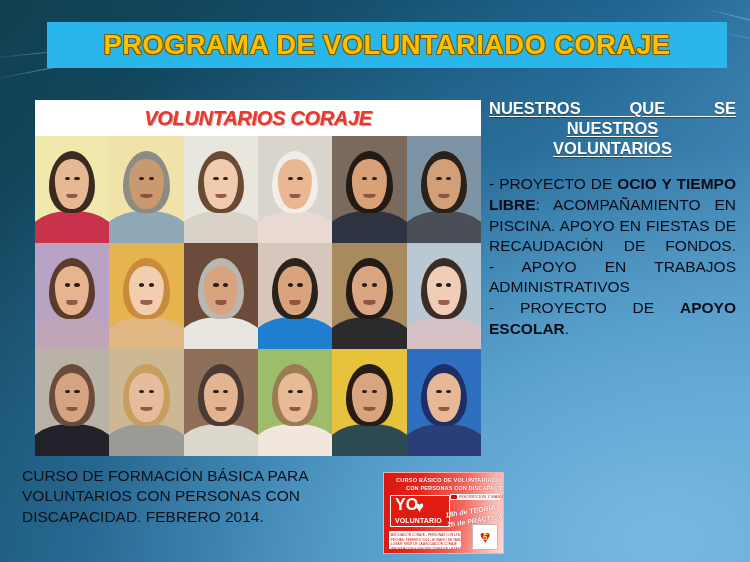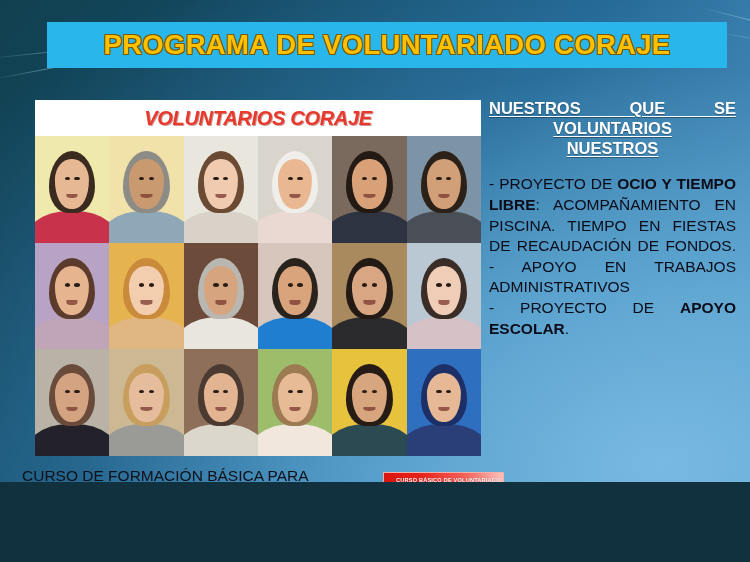--- a/index.html
+++ b/index.html
@@ -8,21 +8,21 @@
     padding: 0;
     background: #12313f;
   }
   body {
     font-family: "Liberation Sans", sans-serif;
   }
 
   .slide {
     position: relative;
     width: 750px;
-    height: 482px;
+    height: 562px;
     overflow: hidden;
     background:
       radial-gradient(ellipse 1100px 760px at 88% 96%, rgba(120,185,225,0.98) 0%, rgba(96,168,212,0.82) 26%, rgba(60,126,172,0.42) 52%, rgba(24,70,104,0.0) 76%),
       linear-gradient(128deg, #11404f 0%, #12465c 16%, #165272 34%, #1d6490 54%, #3f86b4 74%, #5ea5cb 90%, #6cb0d4 100%);
   }
 
   
   .deco-line {
     position: absolute;
     height: 1px;
@@ -442,28 +442,28 @@
           <div class="eye l"></div>
           <div class="eye r"></div>
           <div class="mouth"></div>
         </div>
       </div>
   </div>
 
   <div class="text-col">
     <div class="programs-heading">
       <span class="j">NUESTROS QUE SE</span>
+      <span class="c">NUESTROS</span>
       <span class="c">VOLUNTARIOS</span>
-      <span class="c">NUESTROS</span>
     </div>
 
     <div class="body-block">
       <p class="just-all">
         <span class="dash">-</span>
-        <span>PROYECTO DE </span><b>OCIO Y TIEMPO LIBRE</b><span>: ACOMPAÑAMIENTO EN PISCINA. TIEMPO EN FIESTAS DE RECAUDACIÓN DE FONDOS.</span>
+        <span>PROYECTO DE </span><b>OCIO Y TIEMPO LIBRE</b><span>: ACOMPAÑAMIENTO EN PISCINA. APOYO EN FIESTAS DE RECAUDACIÓN DE FONDOS.</span>
       </p>
       <p>
         <span class="dash">-</span>
         <span>APOYO EN TRABAJOS ADMINISTRATIVOS</span>
       </p>
       <p>
         <span class="dash">-</span>
         <span>PROYECTO DE </span><b>APOYO ESCOLAR</b><span>.</span>
       </p>
     </div>

